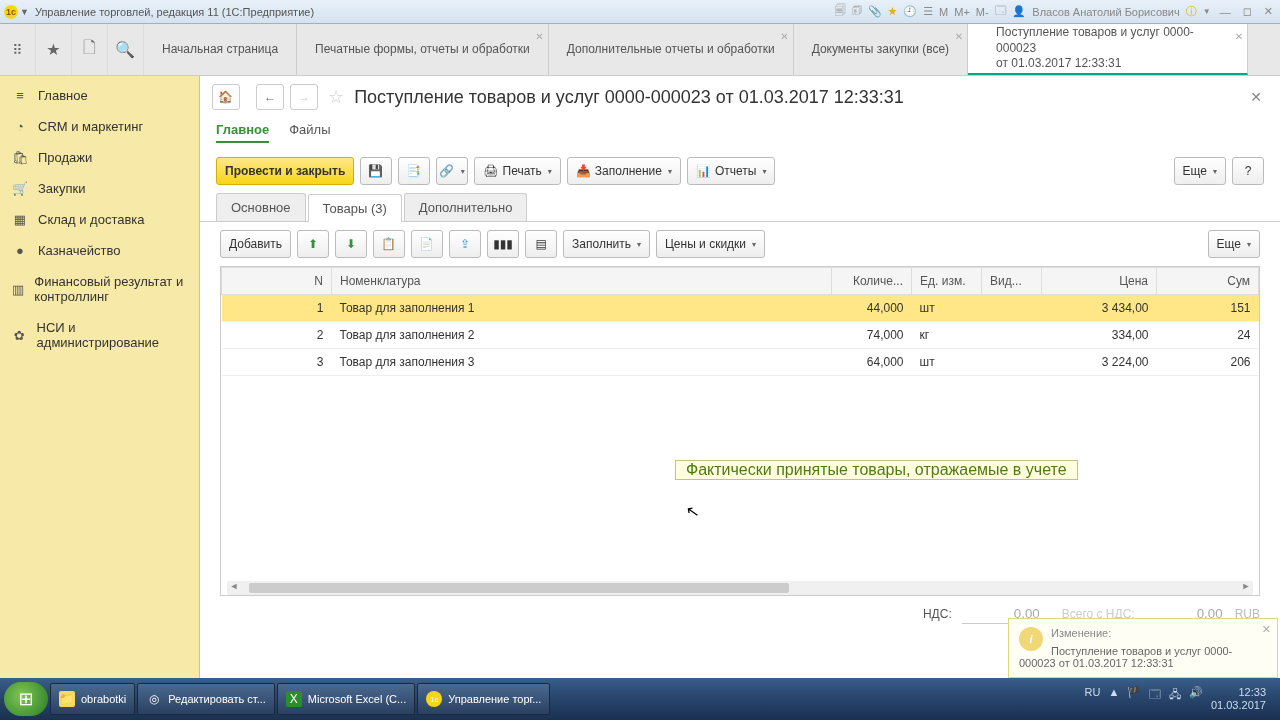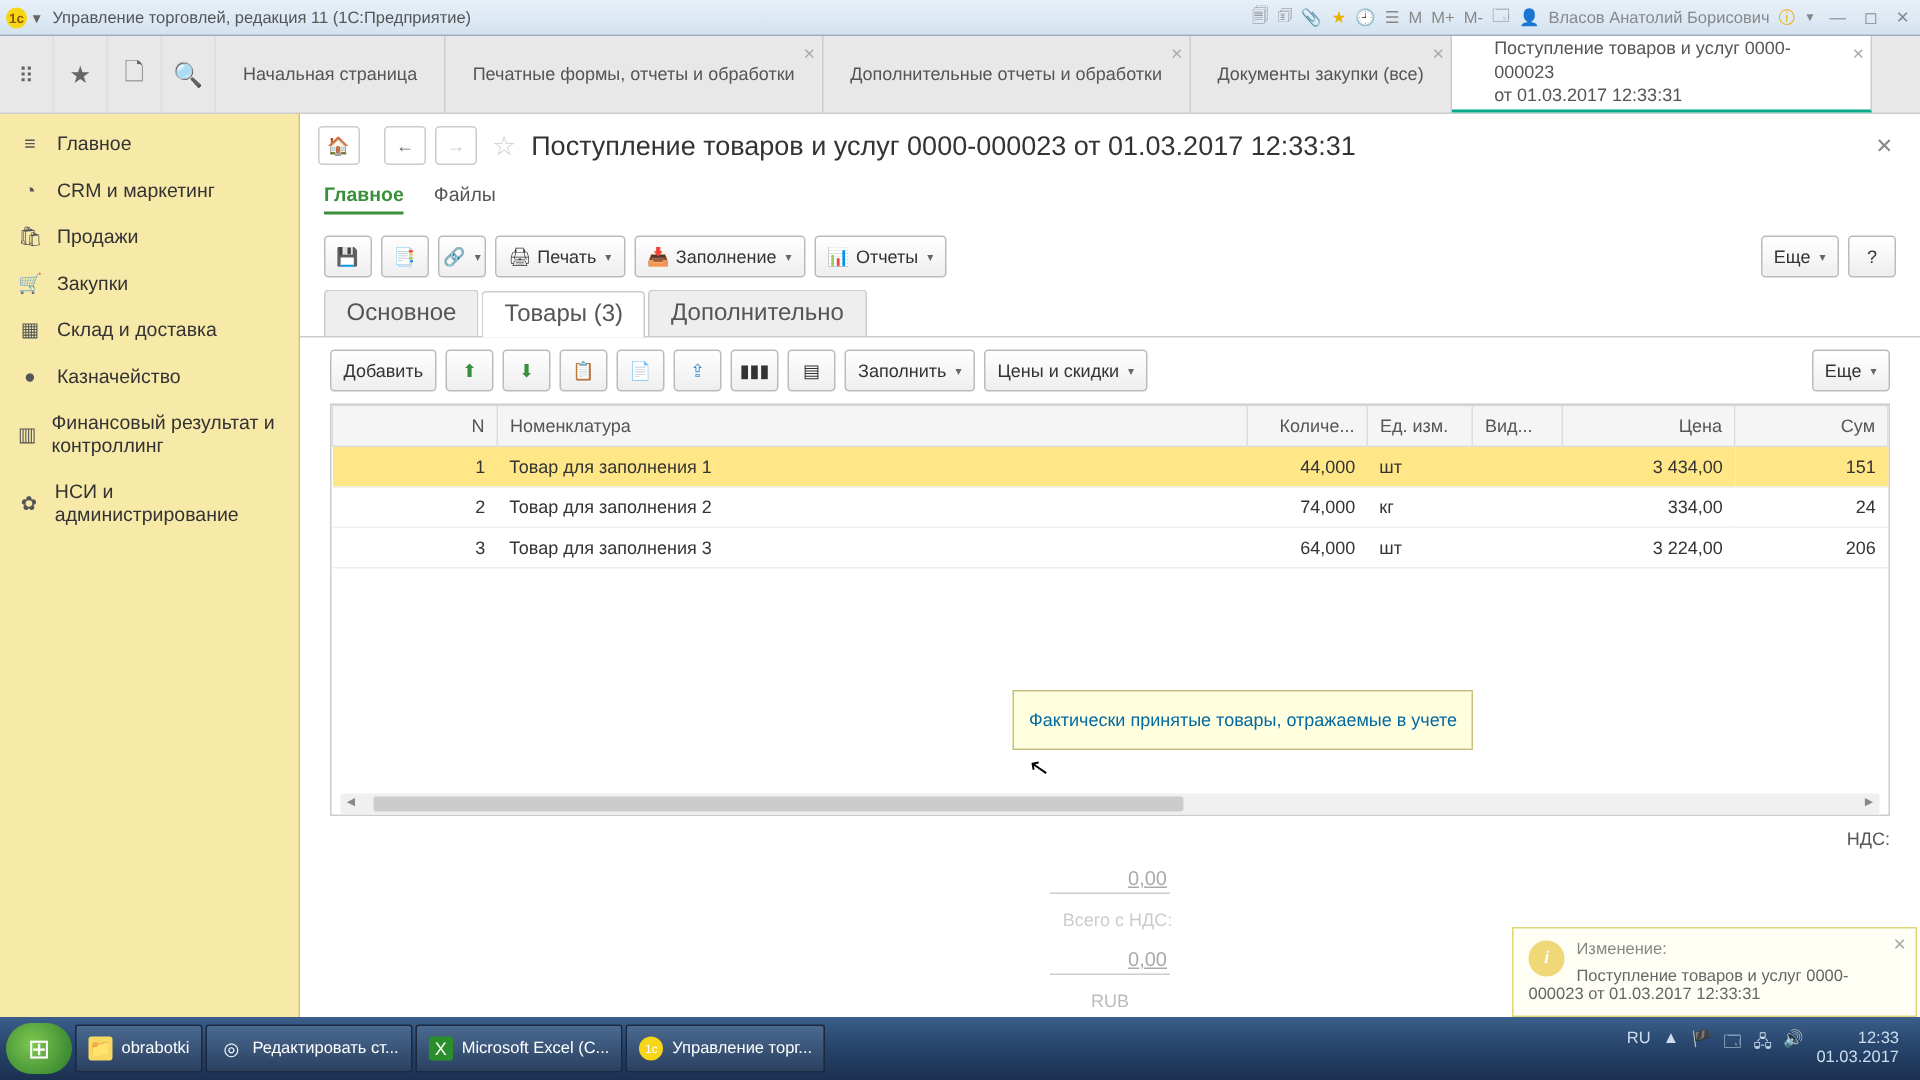--- a/index.html
+++ b/index.html
@@ -38,41 +38,41 @@
 .subtabs .st.active { color: #3a8f3a; font-weight: bold; border-bottom: 2px solid #3a8f3a; padding-bottom: 4px; }
 
 .toolbar { display: flex; gap: 6px; padding: 4px 16px 8px; align-items: center; }
 .btn { height: 28px; border: 1px solid #bbb; background: linear-gradient(#fff,#eee); border-radius: 3px; padding: 0 8px; display: flex; align-items: center; gap: 4px; font-size: 12px; color: #333; }
 .btn.yellow { background: linear-gradient(#ffe788,#f7d617); border-color: #d4b000; font-weight: bold; }
 .btn .dd { font-size: 8px; color: #666; margin-left: 2px; }
 .btn.icon { width: 32px; justify-content: center; padding: 0; }
 .toolbar .right { margin-left: auto; display: flex; gap: 6px; }
 
 .tabs2 { display: flex; padding: 0 16px; border-bottom: 1px solid #ccc; }
-.tabs2 .t { padding: 6px 14px; border: 1px solid #ccc; border-bottom: none; background: #eee; font-size: 16px; color: #555; margin-right: 2px; border-radius: 3px 3px 0 0; }
+.tabs2 .t { padding: 6px 14px; border: 1px solid #ccc; border-bottom: none; background: #eee; font-size: 13px; color: #555; margin-right: 2px; border-radius: 3px 3px 0 0; }
 .tabs2 .t.active { background: #fff; position: relative; top: 1px; }
 
 .tbtoolbar { display: flex; gap: 6px; padding: 8px 20px; align-items: center; }
 .tbtoolbar .right { margin-left: auto; }
 
 .grid { margin: 0 20px; border: 1px solid #ccc; height: 330px; display: flex; flex-direction: column; position: relative; }
 .grid table { width: 100%; border-collapse: collapse; font-size: 12px; }
 .grid th { background: #f5f5f5; border: 1px solid #ddd; padding: 6px 8px; font-weight: normal; color: #555; text-align: left; }
 .grid th.r, .grid td.r { text-align: right; }
 .grid td { border-bottom: 1px solid #eee; padding: 6px 8px; color: #333; }
 .grid tr.sel td { background: #ffe788; }
 .grid .body { flex: 1; overflow: hidden; position: relative; }
 .grid .scroll { position: absolute; bottom: 0; left: 6px; right: 6px; height: 14px; background: #f0f0f0; border-radius: 2px; }
 .grid .scroll .thumb { position: absolute; left: 22px; width: 540px; top: 2px; bottom: 2px; background: #ccc; border-radius: 2px; }
 .grid .scroll .arr { position: absolute; top: 0; width: 14px; text-align: center; font-size: 9px; color: #888; }
 
-.tooltip { position: absolute; left: 475px; top: 384px; background: #ffffe0; border: 1px solid #c8c080; padding: 12px 10px; font-size: 12px; color: #0369a1; }
+.tooltip { position: absolute; left: 475px; top: 384px; background: #ffffe0; border: 1px solid #c8c080; padding: 0 10px; font-size: 16px; color: #4d7c0f; }
 .cursor { position: absolute; left: 486px; top: 426px; font-size: 16px; color: #000; transform: rotate(-10deg); }
 
-.footer { padding: 8px 20px 4px; display: flex; align-items: center; gap: 10px; font-size: 12px; flex-direction: column; }
+.footer { padding: 8px 20px 4px; display: flex; align-items: center; gap: 10px; font-size: 12px; }
 .footer .lbl { margin-left: auto; color: #555; }
 .footer input { width: 80px; text-align: right; border: none; border-bottom: 1px solid #ccc; padding: 2px; color: #aaa; text-decoration: underline; }
 .footer .cur { color: #bbb; }
 .reglink { padding: 4px 16px 10px; }
 .reglink a { color: #2a7a2a; font-size: 12px; text-decoration: underline dotted; }
 
 .notif { position: absolute; right: 2px; bottom: 0; width: 270px; background: #fffef5; border: 1px solid #e0d878; padding: 8px 10px; font-size: 11px; color: #666; }
 .notif .nx { position: absolute; right: 6px; top: 4px; color: #aaa; }
 .notif .ni { float: left; width: 24px; height: 24px; background: #f0d878; border-radius: 50%; margin-right: 8px; display:flex;align-items:center;justify-content:center;color:#fff;font-style:italic;font-weight:bold; }
 .notif .nt { color: #888; margin-bottom: 6px; }
@@ -185,20 +185,23 @@
       <h1>Поступление товаров и услуг 0000-000023 от 01.03.2017 12:33:31</h1>
       <span class="closex">✕</span>
     </div>
 
     <div class="subtabs">
       <span class="st active">Главное</span>
       <span class="st">Файлы</span>
     </div>
 
     <div class="toolbar">
+      <div class="btn yellow">
+          <span>Провести и закрыть</span>
+        </div>
       <div class="btn icon">💾</div>
       <div class="btn icon">📑</div>
       <div class="btn icon">🔗<span class="dd">▾</span></div>
       <div class="btn">🖨 <span>Печать</span><span class="dd">▾</span></div>
       <div class="btn">📥 <span>Заполнение</span><span class="dd">▾</span></div>
       <div class="btn">📊 <span>Отчеты</span><span class="dd">▾</span></div>
       <div class="right">
         <div class="btn">
             <span>Еще</span>
             <span class="dd">▾</span>

